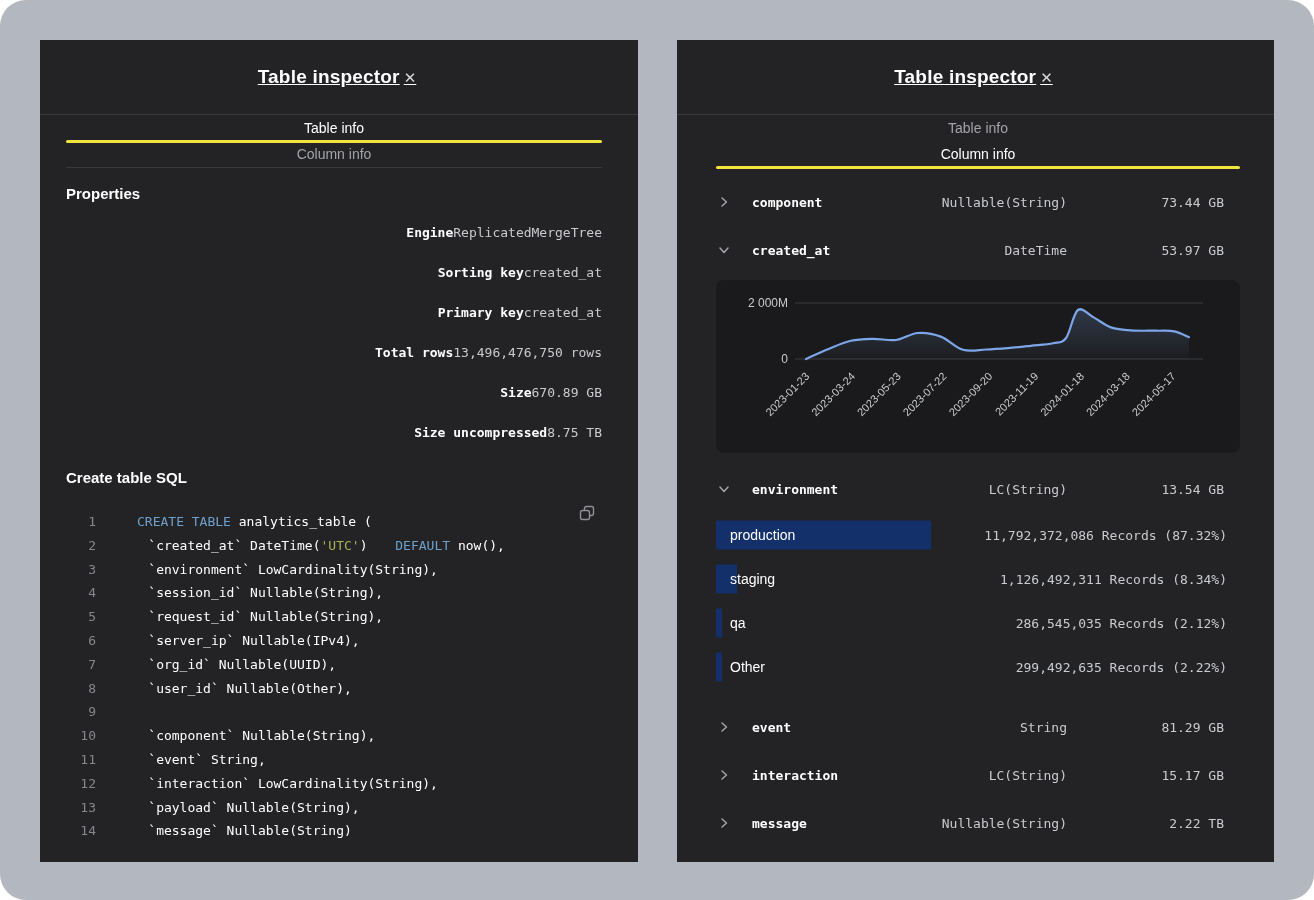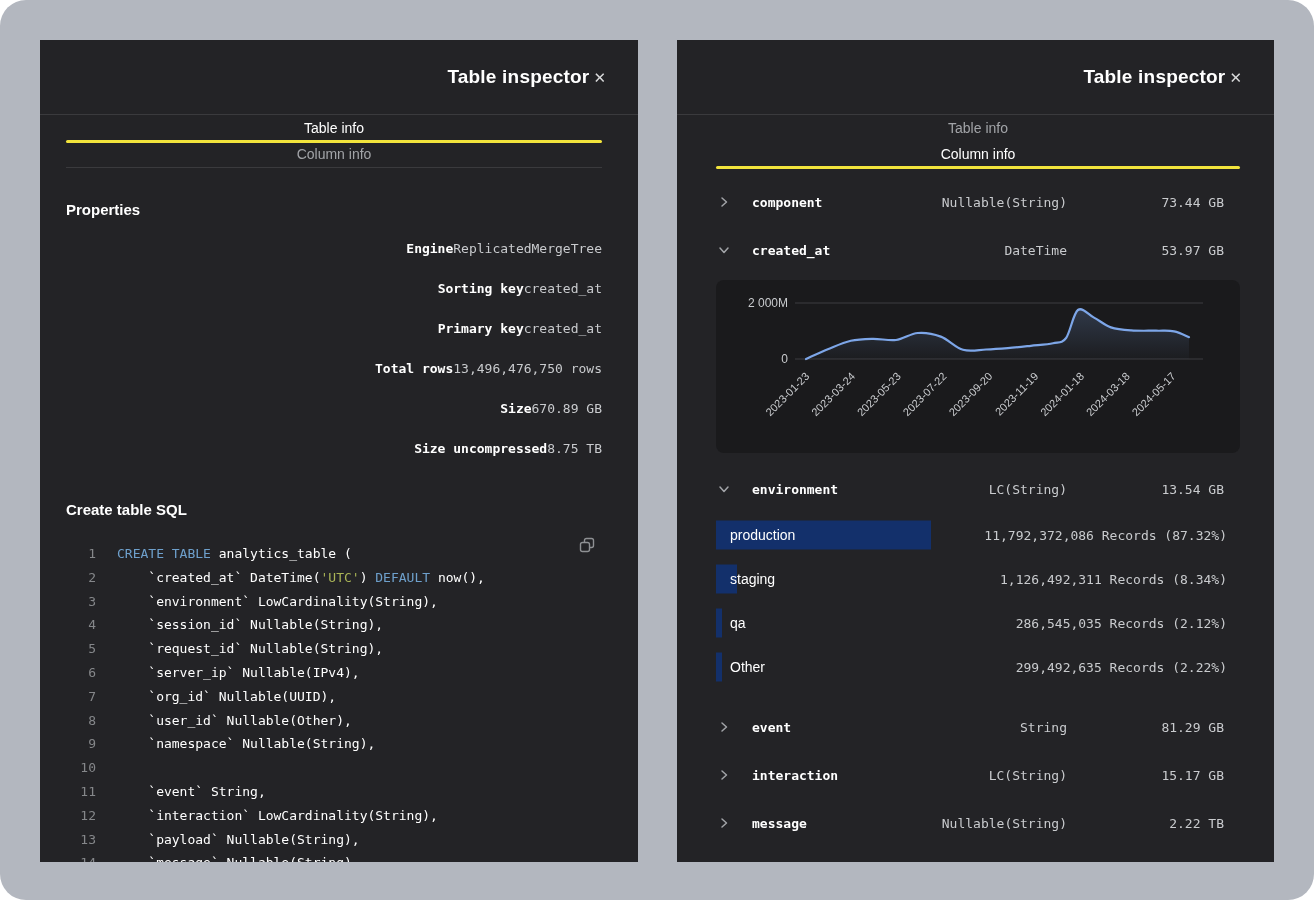--- a/index.html
+++ b/index.html
@@ -6,54 +6,54 @@
   body { margin: 0; background: #ffffff; font-family: "Liberation Sans", sans-serif;
          -webkit-font-smoothing: antialiased; }
   .backdrop { position: relative; width: 1314px; height: 900px;
               background: var(--backdrop); border-radius: 26px; overflow: hidden; }
   .modal { position: absolute; top: 40px; height: 822px; background: var(--panel);
            color: var(--text-primary); overflow: hidden; }
   .modal.left  { left: 40px;  width: 598px; }
   .modal.right { left: 677px; width: 597px; }
 
   .modal-header { height: 75px; display: flex; align-items: center;
-                  justify-content: flex-end; padding: 0 28px;
-                  border-bottom: 1px solid var(--divider); }
+                  justify-content: center; padding: 0 28px;
+                  border-bottom: 1px solid var(--divider); text-decoration: underline; }
   .modal-title { font-size: 19px; font-weight: 700; letter-spacing: .2px; }
   .close-btn { background: none; border: 0; color: #d9dadb; font-size: 15px;
                line-height: 1; cursor: pointer; padding: 4px; }
 
   .tabs { display: flex; height: 53px; border-bottom: 1px solid var(--divider); flex-direction: column; }
   .left  .tabs { margin: 0 36px 0 26px; }
   .right .tabs { margin: 0 34px 0 39px; }
   .tab { flex: 1; display: flex; align-items: center; justify-content: center;
          font-size: 14px; color: var(--text-muted); position: relative; cursor: pointer; }
   .tab.active { color: var(--text-primary); }
   .tab.active::after { content: ""; position: absolute; left: 0; right: 0; bottom: -2px;
                        height: 3px; background: var(--accent-yellow); border-radius: 2px; }
 
   .content-left  { padding: 0 36px 0 26px; }
   .content-right { padding: 0 34px 0 39px; }
 
-  .section-heading { font-size: 15px; font-weight: 700; margin: 32px 0 8px; line-height: 20px; }
+  .section-heading { font-size: 15px; font-weight: 700; margin: 16px 0 8px; line-height: 20px; }
 
   .prop-row { display: flex; justify-content: flex-end; align-items: center;
               height: 40px; font-family: "DejaVu Sans Mono", monospace; font-size: 13px; }
   .prop-label { font-weight: 700; color: var(--text-primary); }
   .prop-value { color: var(--text-value); }
 
   .code-block { position: relative; margin-top: 22px; }
   .copy-btn { position: absolute; top: -8px; right: 4px; background: none; border: 0;
               padding: 2px; cursor: pointer; color: #8e9093; }
   .sql-line { display: flex; font-family: "DejaVu Sans Mono", monospace; font-size: 13px;
               line-height: 23.8px; white-space: pre; }
   .sql-num { width: 30px; flex: none; text-align: right; color: var(--line-number);
              margin-right: 21px; }
   .tok-plain   { color: var(--text-primary); }
-  .tok-keyword { color: var(--code-keyword); }
+  .tok-keyword { color: var(--code-keyword); margin-left: 20px; }
   .tok-string  { color: var(--code-string); }
 
   .columns-list { margin-top: 10px; }
   .col-row { position: relative; height: 48px; display: flex; align-items: center;
              font-family: "DejaVu Sans Mono", monospace; font-size: 13px; cursor: pointer; }
   .chev { width: 16px; height: 16px; flex: none; margin-right: 20px; color: var(--text-muted);
           display: inline-flex; align-items: center; justify-content: center; }
   .chev svg { display: block; }
   .chev.open svg { transform: rotate(90deg); }
   .col-name { font-weight: 700; color: var(--text-primary); }
@@ -125,22 +125,22 @@
         </button>
         <div id="sql-lines">
             <div class="sql-line"><span class="sql-num">1</span><span class="sql-code"><span class="tok-keyword">CREATE TABLE </span><span class="tok-plain">analytics_table (</span></span></div>
             <div class="sql-line"><span class="sql-num">2</span><span class="sql-code"><span class="tok-plain">    `created_at` DateTime(</span><span class="tok-string">'UTC'</span><span class="tok-plain">) </span><span class="tok-keyword">DEFAULT</span><span class="tok-plain"> now(),</span></span></div>
             <div class="sql-line"><span class="sql-num">3</span><span class="sql-code"><span class="tok-plain">    `environment` LowCardinality(String),</span></span></div>
             <div class="sql-line"><span class="sql-num">4</span><span class="sql-code"><span class="tok-plain">    `session_id` Nullable(String),</span></span></div>
             <div class="sql-line"><span class="sql-num">5</span><span class="sql-code"><span class="tok-plain">    `request_id` Nullable(String),</span></span></div>
             <div class="sql-line"><span class="sql-num">6</span><span class="sql-code"><span class="tok-plain">    `server_ip` Nullable(IPv4),</span></span></div>
             <div class="sql-line"><span class="sql-num">7</span><span class="sql-code"><span class="tok-plain">    `org_id` Nullable(UUID),</span></span></div>
             <div class="sql-line"><span class="sql-num">8</span><span class="sql-code"><span class="tok-plain">    `user_id` Nullable(Other),</span></span></div>
-            <div class="sql-line"><span class="sql-num">9</span><span class="sql-code"><span class="tok-plain">    `namespace` Nullable(String),</span></span></div>
-            <div class="sql-line"><span class="sql-num">10</span></div>
+            <div class="sql-line"><span class="sql-num">9</span></div>
+            <div class="sql-line"><span class="sql-num">10</span><span class="sql-code"><span class="tok-plain">    `component` Nullable(String),</span></span></div>
             <div class="sql-line"><span class="sql-num">11</span><span class="sql-code"><span class="tok-plain">    `event` String,</span></span></div>
             <div class="sql-line"><span class="sql-num">12</span><span class="sql-code"><span class="tok-plain">    `interaction` LowCardinality(String),</span></span></div>
             <div class="sql-line"><span class="sql-num">13</span><span class="sql-code"><span class="tok-plain">    `payload` Nullable(String),</span></span></div>
             <div class="sql-line"><span class="sql-num">14</span><span class="sql-code"><span class="tok-plain">    `message` Nullable(String)</span></span></div>
           </div>
       </div>
     </div>
   </section>
 
   <section class="modal right">

